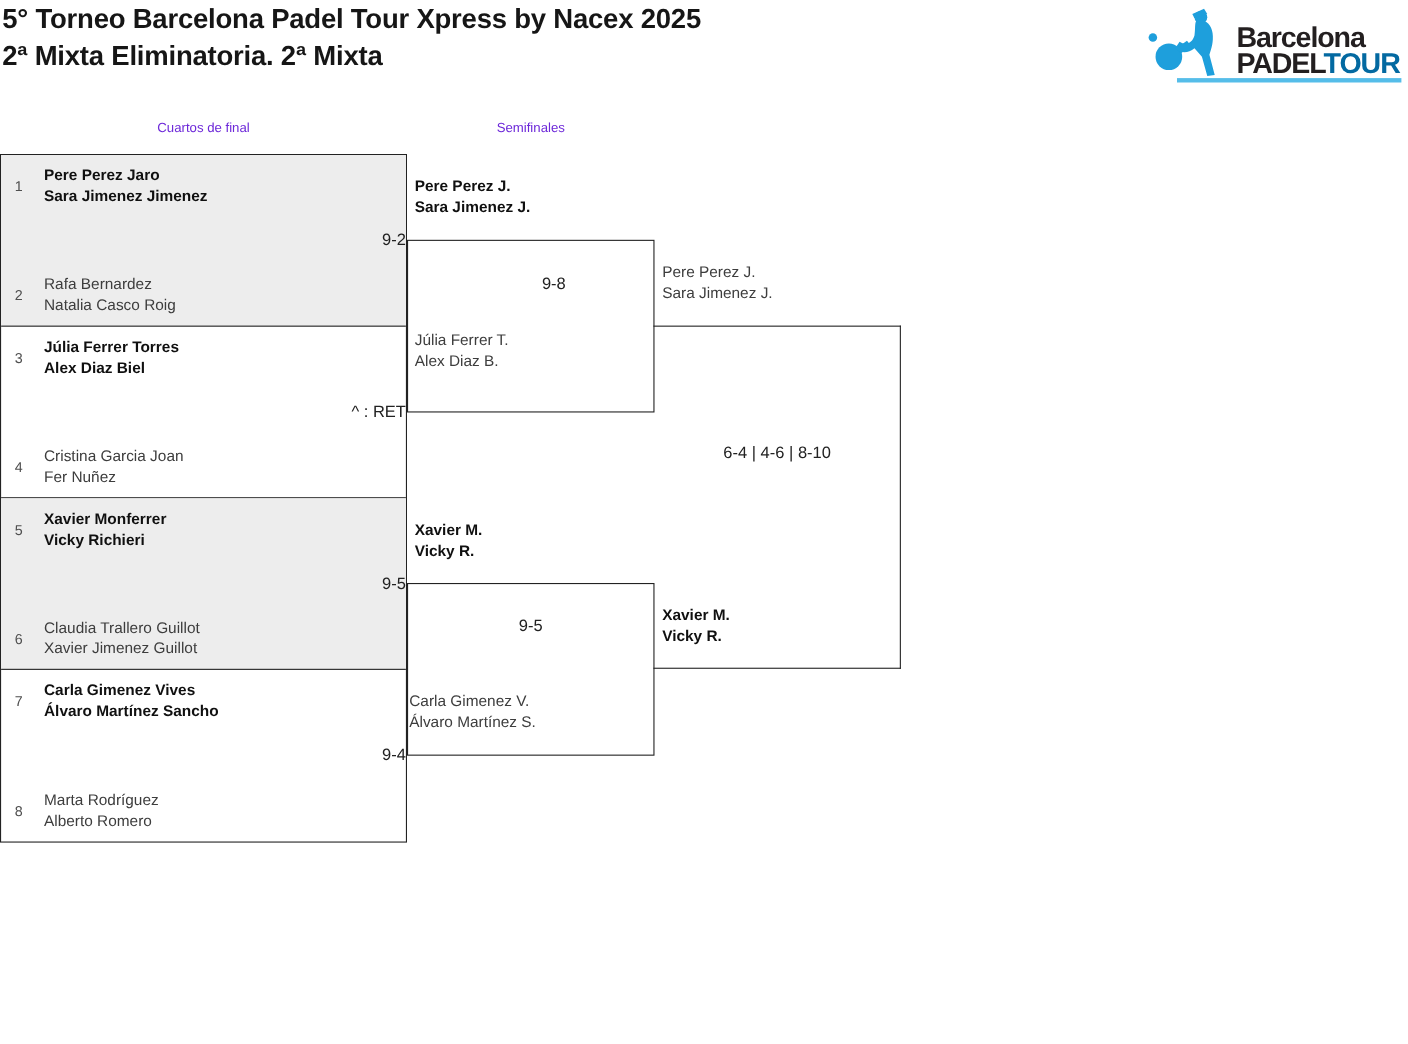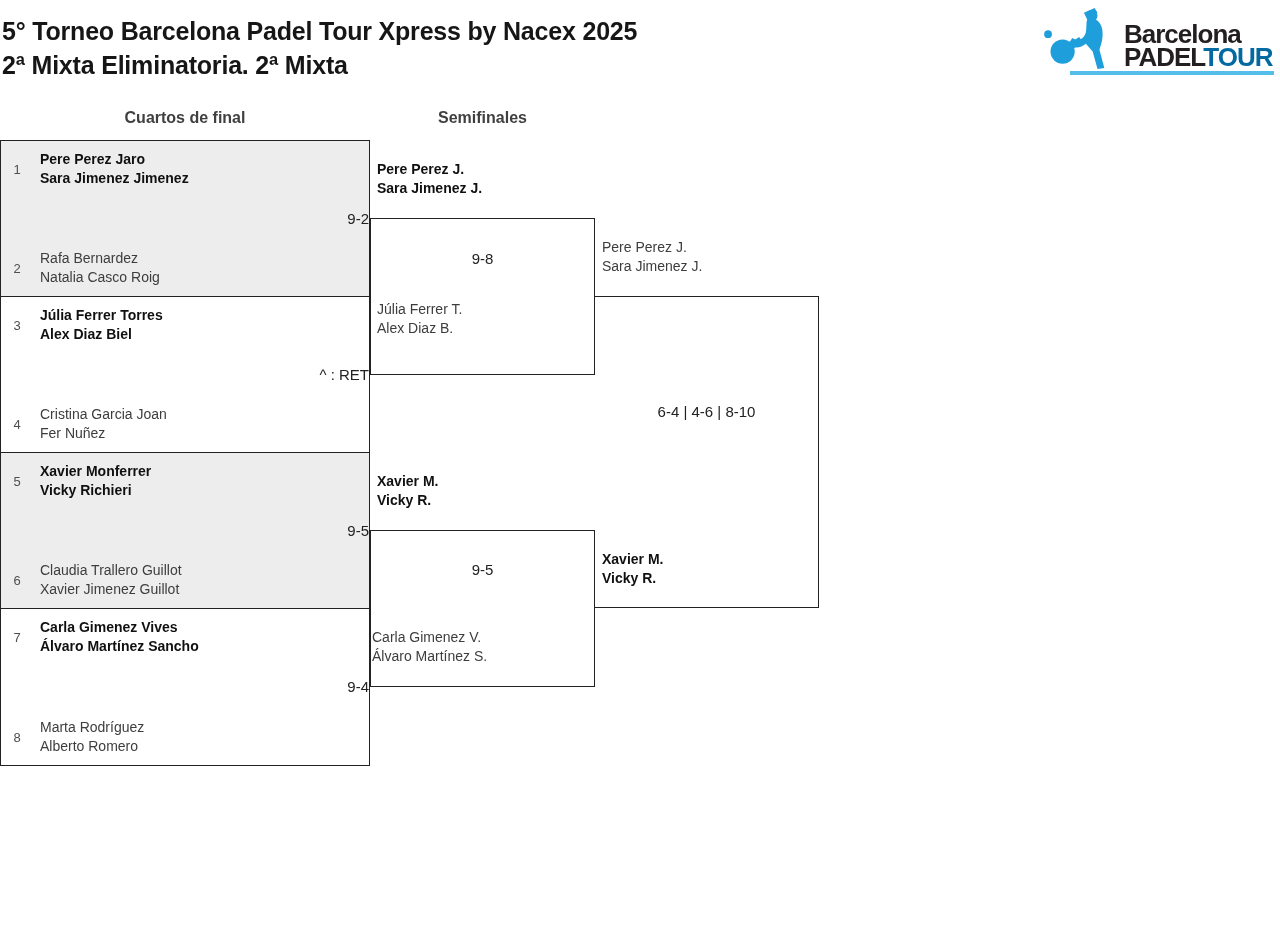--- a/index.html
+++ b/index.html
@@ -1,34 +1,34 @@
 <!DOCTYPE html>
 <html><head>
 <meta charset="utf-8">
 <style>
   html,body{margin:0;padding:0;background:#ffffff;}
   body{font-family:"Liberation Sans", sans-serif; color:#1a1a1a;}
   .page{position:relative;width:1280px;height:949px;background:#fff;overflow:hidden;}
   .abs{position:absolute;}
 
   
-  .title-block{left:2px;top:14px;line-height:34px;}
+  .title-block{left:2px;top:0;line-height:34px;}
   .title-line{font-size:25px;font-weight:700;color:#161616;letter-spacing:-0.2px;}
 
   
   .logo{left:1040px;top:5px;width:236px;height:70px;}
   .logo-player{position:absolute;left:0;top:2px;width:84px;height:64px;}
   .logo-text{position:absolute;left:84px;top:18px;line-height:23px;white-space:nowrap;}
   .logo-line{font-size:26px;font-weight:700;letter-spacing:-1px;}
   .logo-black{color:#231f20;}
   .logo-blue{color:#0369a1;}
   .logo-bar{position:absolute;left:30px;right:2px;bottom:0;height:4px;background:#55bde9;}
 
   
-  .round-label{top:109px;height:22px;text-align:center;font-size:16px;font-weight:700;color:#404040;}
+  .round-label{top:109px;height:22px;text-align:center;font-size:12px;font-weight:400;color:#6d28d9;}
   .rl-qf{left:0;width:370px;}
   .rl-sf{left:370px;width:225px;}
   .rl-f{left:594px;width:225px;}
 
   
   .qf-box{left:0;top:140px;width:370px;height:626px;border:1px solid #222;box-sizing:border-box;background:#fff;}
   .qf-row{position:relative;width:100%;height:156px;box-sizing:border-box;}
   .qf-row.divided{border-bottom:1px solid #222;}
   .qf-row.shaded{background:#ededed;}
 
@@ -166,21 +166,21 @@
   </div>
 
   <div class="abs sf-box sf1"></div>
   <div class="abs sf-box sf2"></div>
   <div class="abs final-box"></div>
 
   <div class="abs pair bold" style="left:377px;top:160px;">
     <span>Pere Perez J.</span>
     <span>Sara Jimenez J.</span>
   </div>
-  <div class="abs mid-score sf-score" style="top:250px;">9-8</div>
+  <div class="abs mid-score sf-score" style="top:250px;padding-left:21px;">9-8</div>
   <div class="abs pair reg" style="left:377px;top:300px;">
     <span>Júlia Ferrer T.</span>
     <span>Alex Diaz B.</span>
   </div>
 
   <div class="abs pair bold" style="left:377px;top:472px;">
     <span>Xavier M.</span>
     <span>Vicky R.</span>
   </div>
   <div class="abs mid-score sf-score" style="top:561px;">9-5</div>

